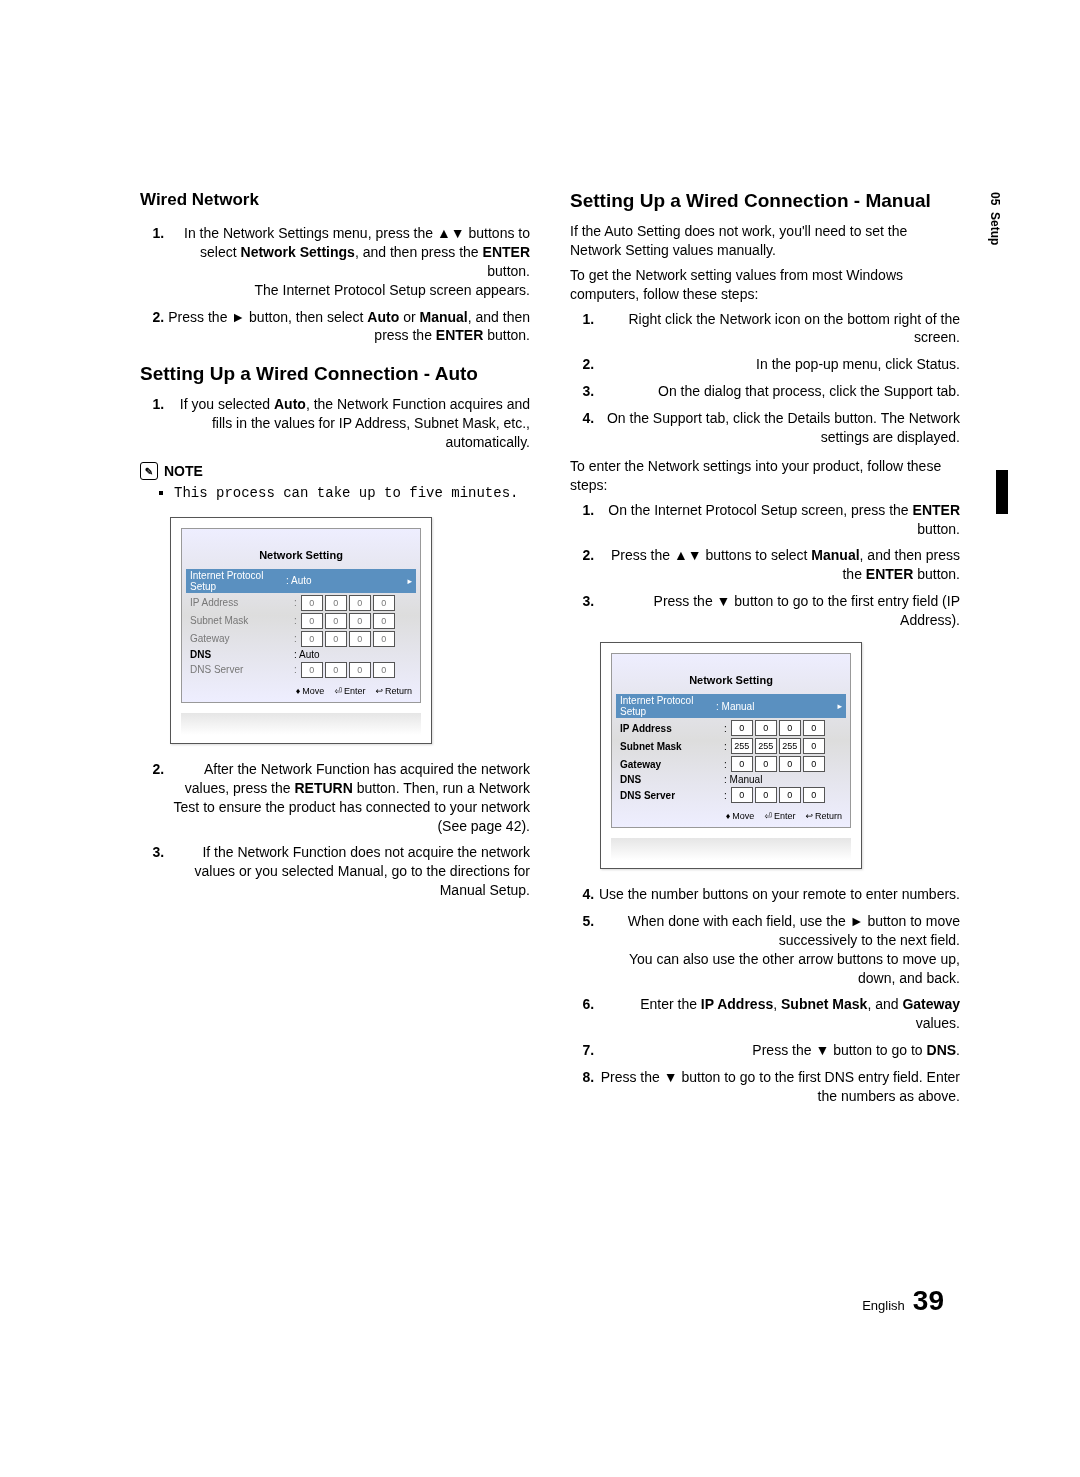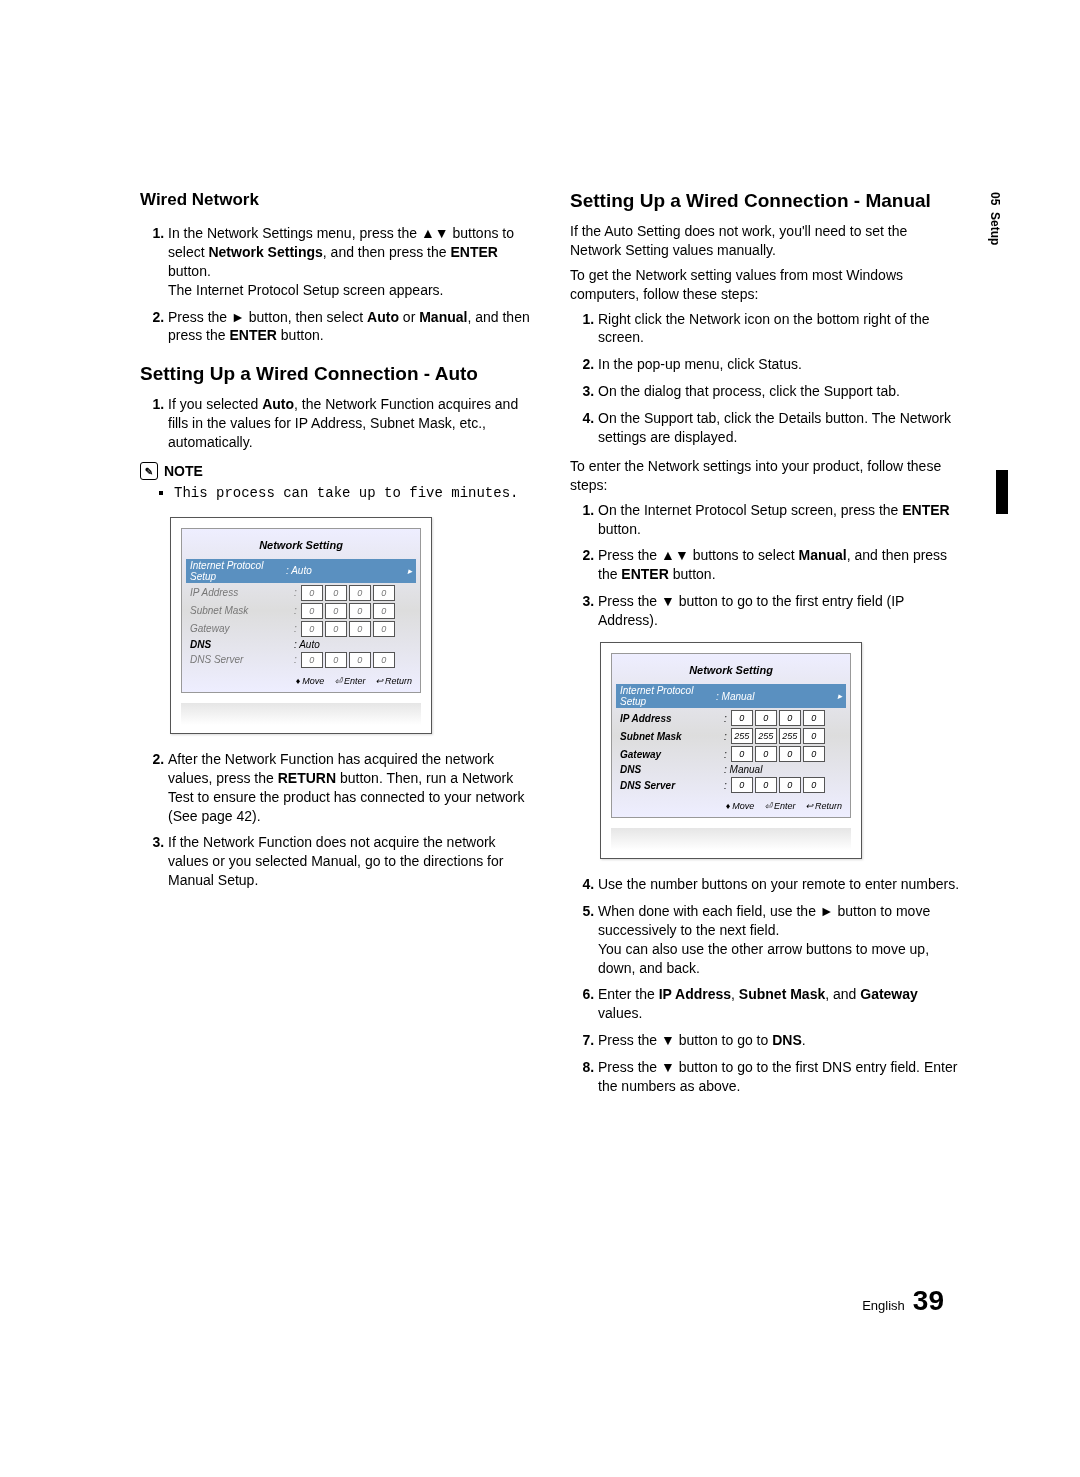--- a/index.html
+++ b/index.html
@@ -32,20 +32,21 @@
     font-weight: bold;
     margin: 18px 0 10px 0;
   }
   ol {
     padding-left: 28px;
     margin: 4px 0 10px 0;
   }
   ol.numbered > li {
     margin-bottom: 8px;
     line-height: 1.35;
+    text-align: right;
   }
   ol.numbered > li::marker{
     font-weight: bold;
   }
   p {
     margin: 6px 0;
     line-height: 1.35;
   }
   .note-line {
     display: flex;
@@ -77,22 +78,21 @@
     margin: 12px 0 16px 30px;
     width: 260px;
     background: #fff;
     box-shadow: 1px 1px 2px rgba(0,0,0,0.15);
   }
   .screen-inner {
     border: 1px solid #999;
     margin: 10px;
     background: linear-gradient(#eef,#ddd 50%,#eef);
     font-size: 10px;
-    padding: 8px 8px 6px 8px;
-    font-style: italic;
+    padding: 18px 8px 6px 8px;
   }
   .screen-title {
     text-align: center;
     font-weight: bold;
     font-size: 11px;
     padding: 2px 0 6px 0;
   }
   .row {
     display: flex;
     align-items: center;

